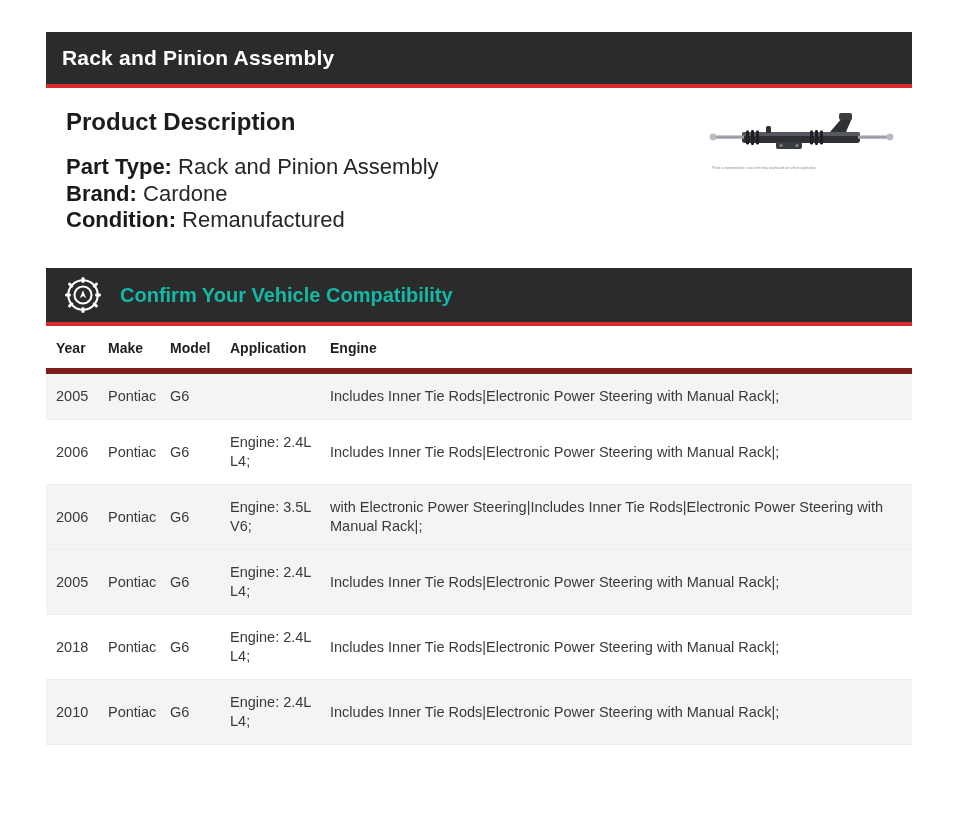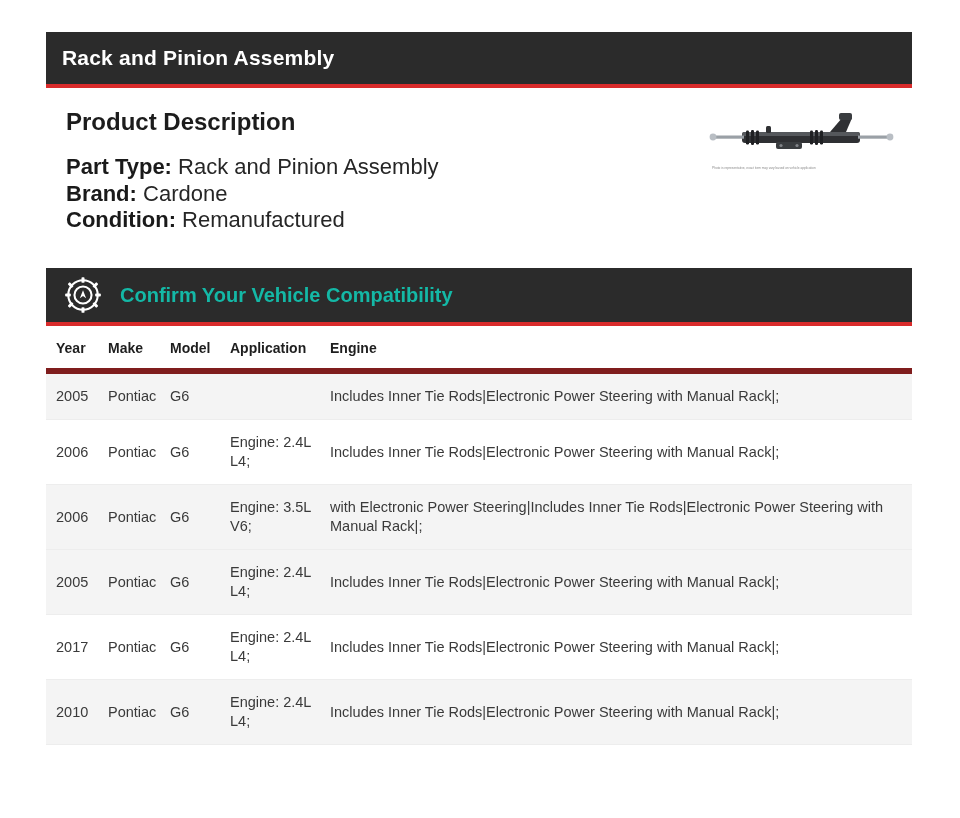--- a/index.html
+++ b/index.html
@@ -266,21 +266,21 @@
           <td class="c-notes">with Electronic Power Steering|Includes Inner Tie Rods|Electronic Power Steering with Manual Rack|;</td>
         </tr>
         <tr class="alt">
           <td class="c-year">2005</td>
           <td>Pontiac</td>
           <td>G6</td>
           <td class="c-app">Engine: 2.4L L4;</td>
           <td class="c-notes">Includes Inner Tie Rods|Electronic Power Steering with Manual Rack|;</td>
         </tr>
         <tr class="plain">
-          <td class="c-year">2017</td>
+          <td class="c-year">2018</td>
           <td>Pontiac</td>
           <td>G6</td>
           <td class="c-app">Engine: 2.4L L4;</td>
           <td class="c-notes">Includes Inner Tie Rods|Electronic Power Steering with Manual Rack|;</td>
         </tr>
         <tr class="alt">
           <td class="c-year">2010</td>
           <td>Pontiac</td>
           <td>G6</td>
           <td class="c-app">Engine: 2.4L L4;</td>

